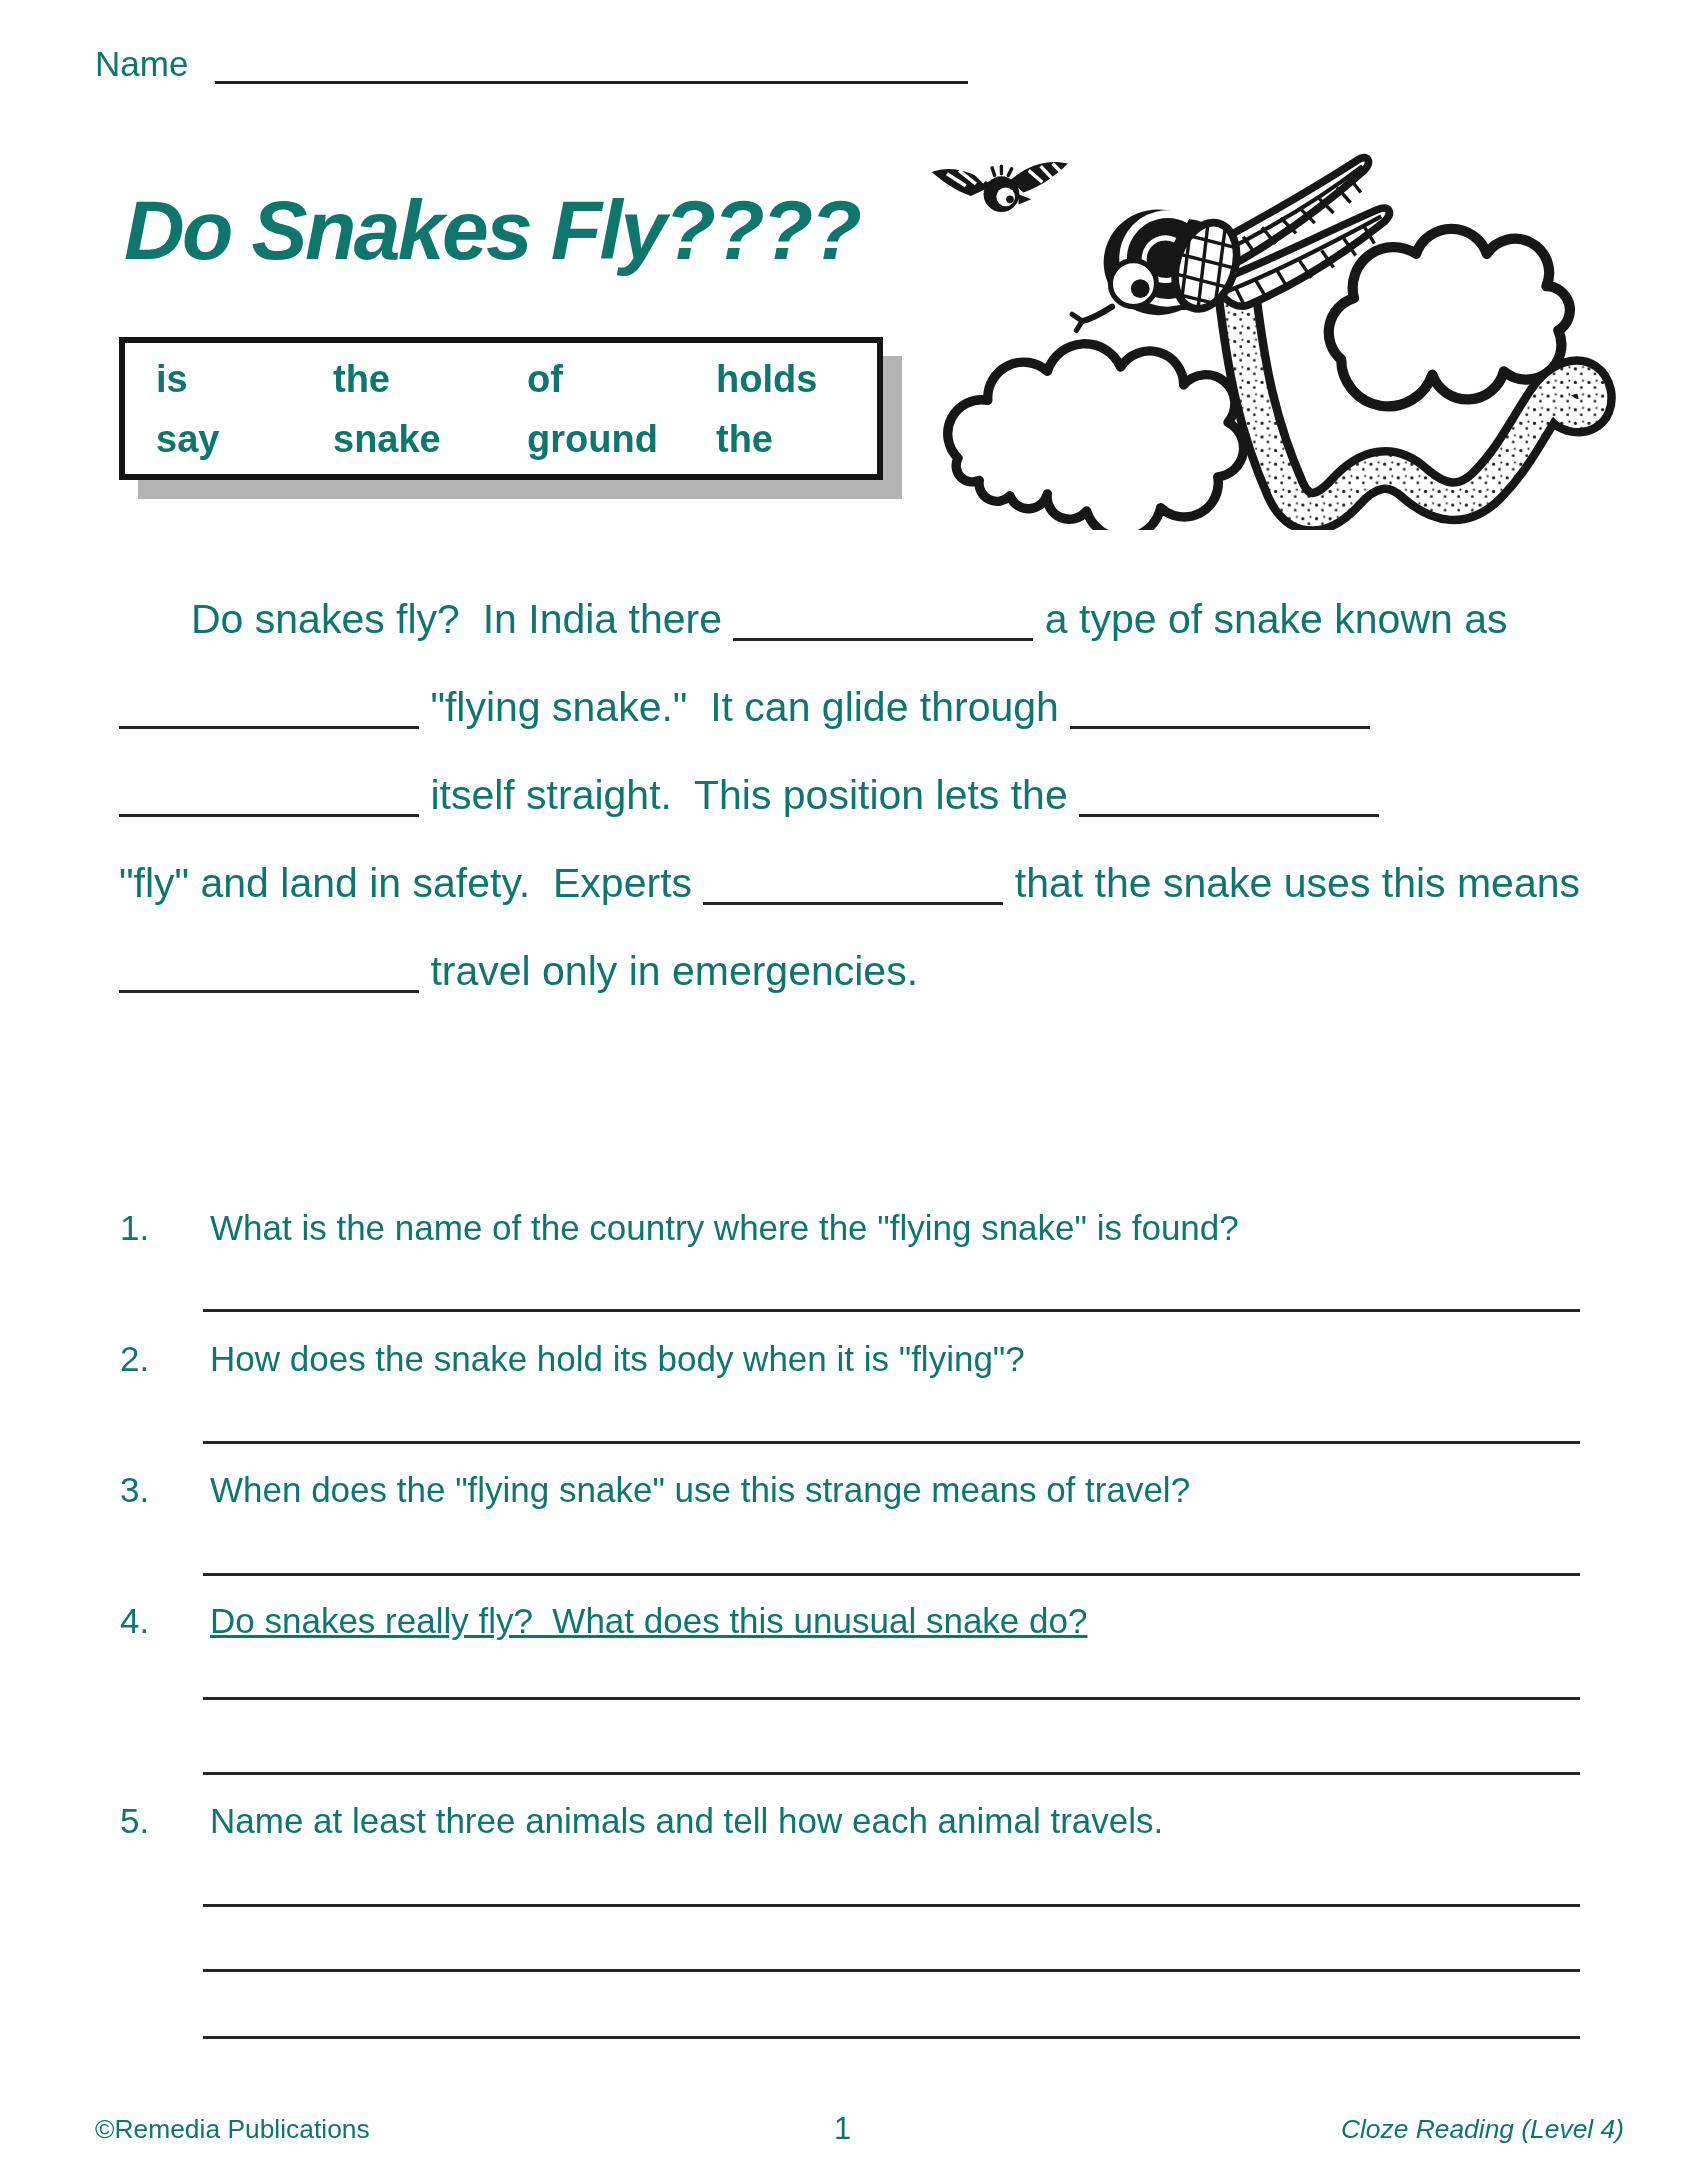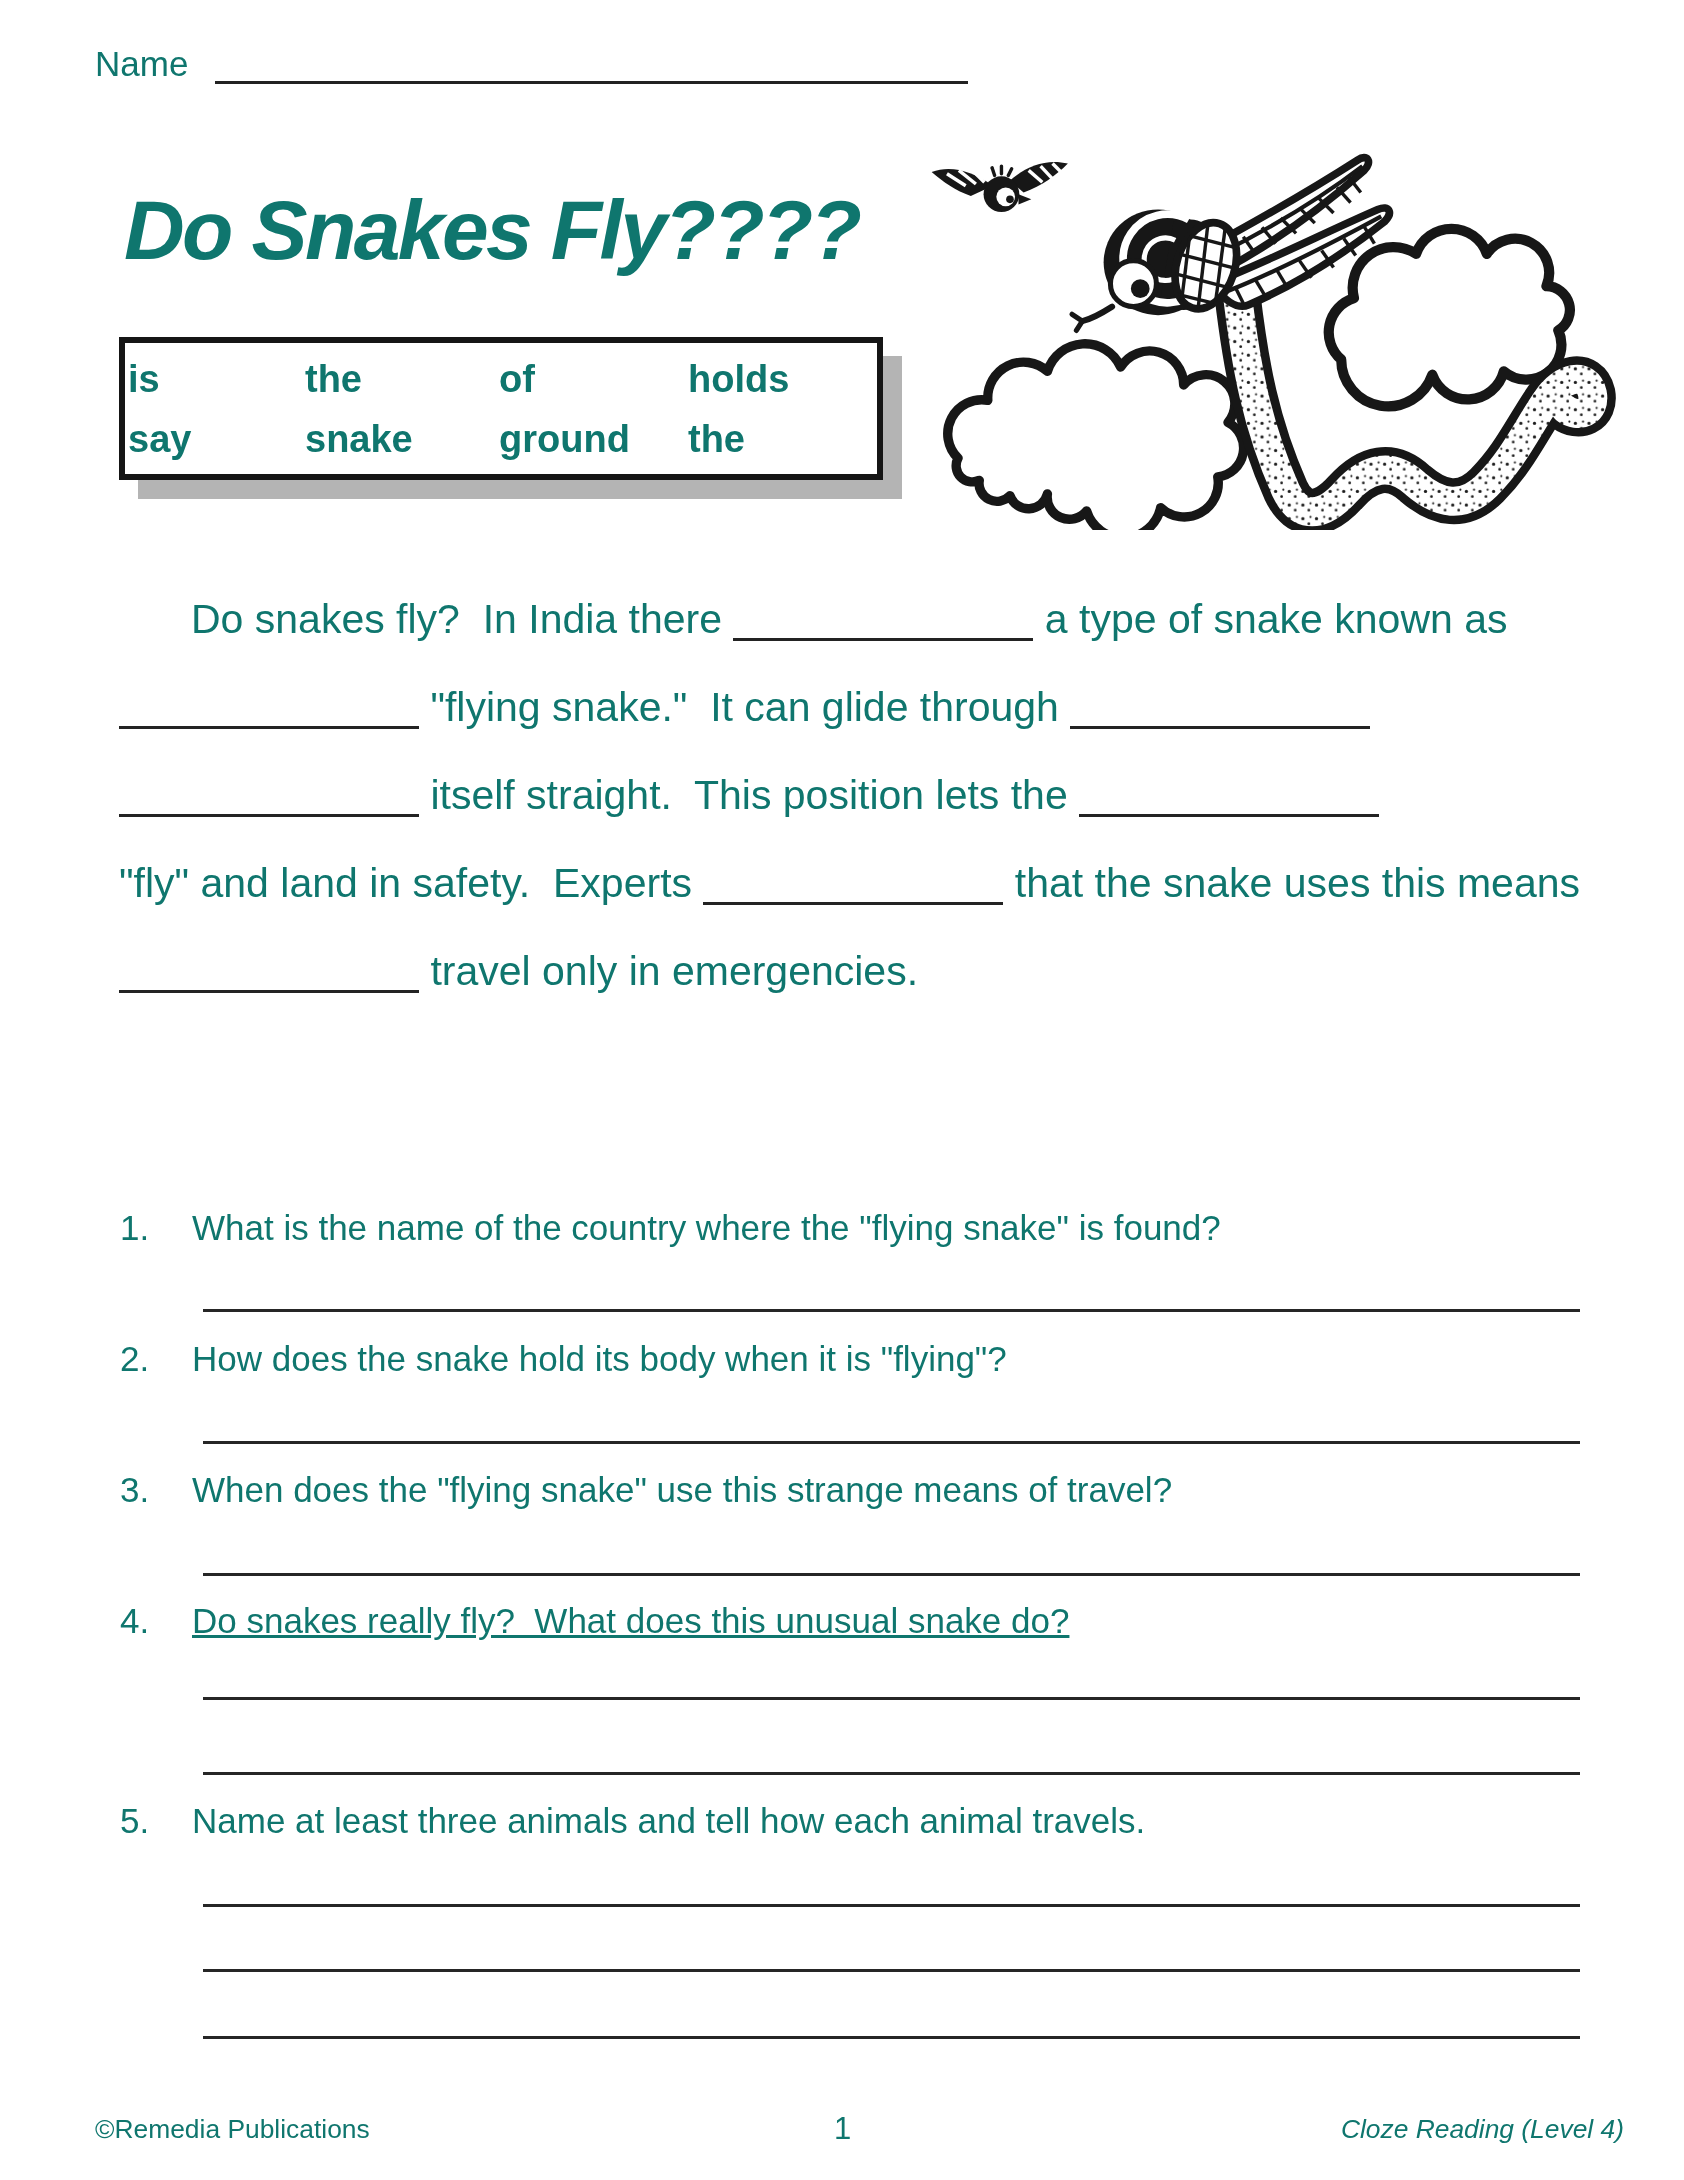--- a/index.html
+++ b/index.html
@@ -12,33 +12,33 @@
   .name-line  { position:absolute; left:215px; top:53px; width:753px; height:28px;
                 border-bottom:3.4px solid #222; }
   
   .title { position:absolute; left:116px; top:182px; font-size:84px; font-weight:bold;
            font-style:italic; letter-spacing:-2.6px; white-space:nowrap;margin-left:8px; }
   
   .word-bank { position:absolute; left:119px; top:337px; width:752px; height:124px;
                background:#ffffff; border:6px solid #151515;
                box-shadow:19px 19px 0 0 #b4b4b4; padding-top:6.8px; }
   .wb-row { display:grid; grid-template-columns:177px 194px 189px 1fr; height:60px;
-            align-items:center; padding-left:3px; }
+            align-items:center; padding-left:31px; }
   .wb-word { font-size:38px; font-weight:700; }
   
   .illu { position:absolute; left:918px; top:119px; width:734px; height:411px; }
   
   .cloze { position:absolute; left:119px; top:596px; width:1499px; }
   .cloze-line { height:88px; font-size:41px; white-space:nowrap; }
   .cloze-line.indent { padding-left:72px; }
   .cz-blank { display:inline-block; width:300px; height:8.5px;
               border-bottom:3.4px solid #232323; vertical-align:-7.7px; }
   
   .q-num  { position:absolute; left:120px; font-size:35px; }
-  .q-text { position:absolute; left:192px; font-size:35px; white-space:nowrap; }
+  .q-text { position:absolute; left:210px; font-size:35px; white-space:nowrap; }
   .answer-line { position:absolute; left:203px; width:1377px; height:0;
                  border-bottom:3.4px solid #262626; }
   
   .footer-left  { position:absolute; left:95px; top:2114px; font-size:26.4px; }
   .footer-page  { position:absolute; left:0; right:0; top:2111px; text-align:center; font-size:31px; }
   .footer-right { position:absolute; right:61px; top:2114px; font-size:26.4px; font-style:italic; }
 </style>
 </head>
 <body>
 

